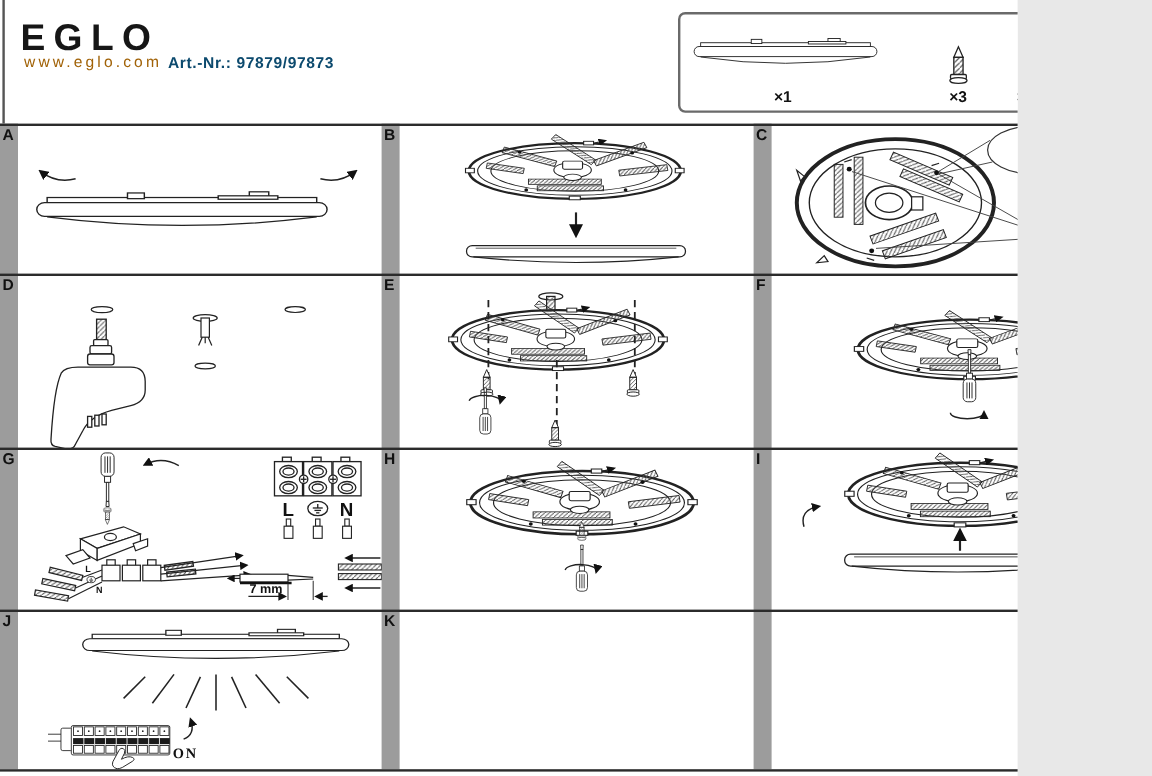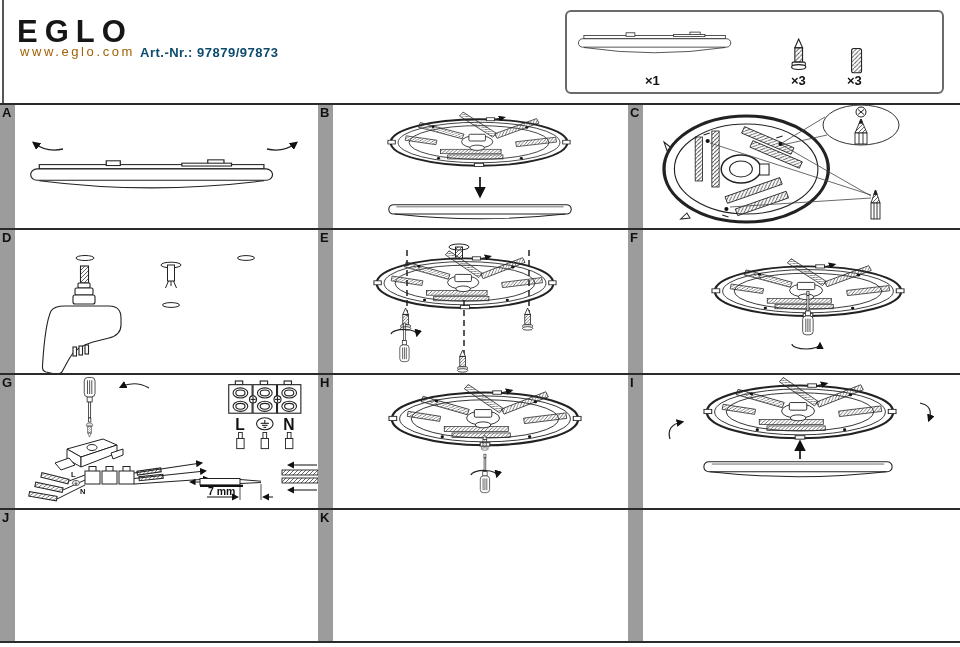--- a/index.html
+++ b/index.html
@@ -1,16 +1,16 @@
 <!DOCTYPE html>
 <html><head>
 <meta charset="utf-8">
 <style>
   html,body{margin:0;padding:0;background:#e8e8e8;}
-  .page{position:relative;width:960px;height:647px;background:#fff;overflow:hidden;
+  .page{position:relative;width:848px;height:647px;background:#fff;overflow:hidden;
         font-family:"Liberation Sans",sans-serif;color:#1c1c1c;}
   .abs{position:absolute;}
   .hline{position:absolute;left:0;width:960px;height:2px;background:#2b2b2b;z-index:6;}
   .vbar{position:absolute;top:103px;width:15px;height:538px;background:#9c9c9c;z-index:5;}
   .plabel{position:absolute;width:14px;font-size:13px;font-weight:bold;color:#111;z-index:7;line-height:14px;}
   .brand{position:absolute;left:17px;top:14px;font-size:31px;font-weight:bold;letter-spacing:7px;color:#161616;}
   .site{position:absolute;left:20px;top:44px;font-size:13px;letter-spacing:2.6px;color:#a16207;font-weight:normal;}
   .artnr{position:absolute;left:140px;top:45px;font-size:13px;letter-spacing:0.5px;color:#0c4a6e;font-weight:bold;}
   .box{position:absolute;border:2px solid #6a6a6a;border-radius:6px;background:#fff;box-sizing:border-box;}
   .panel{position:absolute;z-index:2;}
@@ -440,16 +440,33 @@
   <div class="panel" style="left:644px;top:373px">
     <svg width="316" height="135">
       <use href="#g-baseplate" transform="translate(59,10) scale(0.97,0.85)"></use>
       <line x1="156" y1="86" x2="156" y2="70" stroke="#222" stroke-width="1.8" marker-end="url(#ah)"></line>
       <use href="#g-diffuser" transform="translate(56,87) scale(0.98,0.9)"></use>
       <path d="M26 66 Q22 52 38 49" stroke="#222" stroke-width="1.2" fill="none" marker-end="url(#ah)"></path>
       <path d="M276 30 Q290 33 285 47" stroke="#222" stroke-width="1.2" fill="none" marker-end="url(#ah)"></path>
     </svg>
   </div>
 
+  <div class="panel" style="left:15px;top:508px">
+    <svg width="303" height="133">
+      <use href="#g-lampside" transform="translate(46,14) scale(0.99,0.82)"></use>
+      <g stroke="#222" stroke-width="1.3">
+        <line x1="88" y1="74" x2="106" y2="56"></line>
+        <line x1="112" y1="78" x2="130" y2="54"></line>
+        <line x1="140" y1="82" x2="152" y2="56"></line>
+        <line x1="165" y1="84" x2="165" y2="54"></line>
+        <line x1="190" y1="82" x2="178" y2="56"></line>
+        <line x1="218" y1="78" x2="198" y2="54"></line>
+        <line x1="242" y1="74" x2="224" y2="56"></line>
+      </g>
+      <use href="#g-breaker" transform="translate(25,88) scale(0.72)"></use>
+      <path d="M138 108 Q148 104 144 92" stroke="#222" stroke-width="1.2" fill="none" marker-end="url(#ah)"></path>
+      <text class="serif" x="129" y="124" font-size="12" font-weight="bold" letter-spacing="1.5">ON</text>
+    </svg>
+  </div>
 
   <div class="panel" style="left:333px;top:508px;width:295px;height:133px"></div>
 
 </div>
 
 </body></html>

